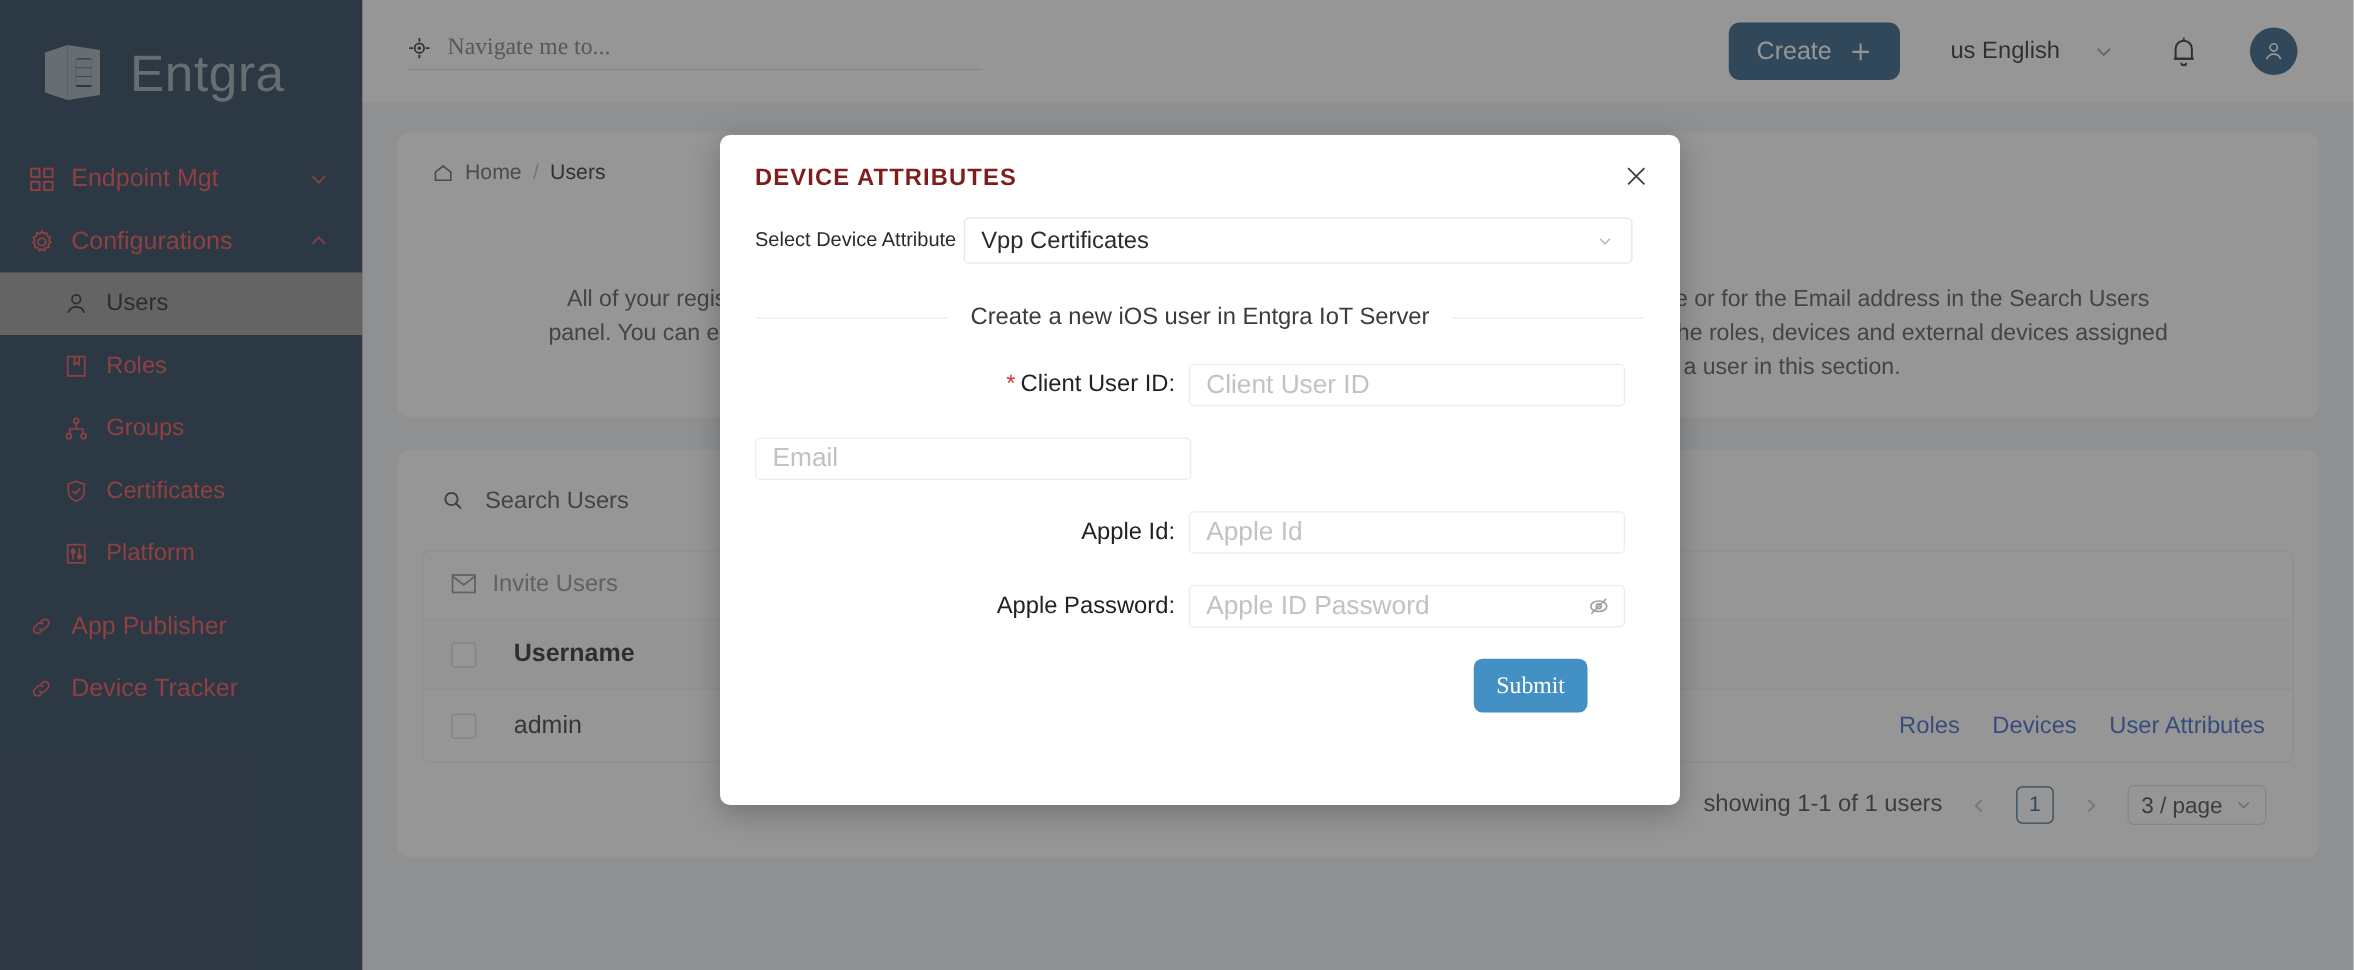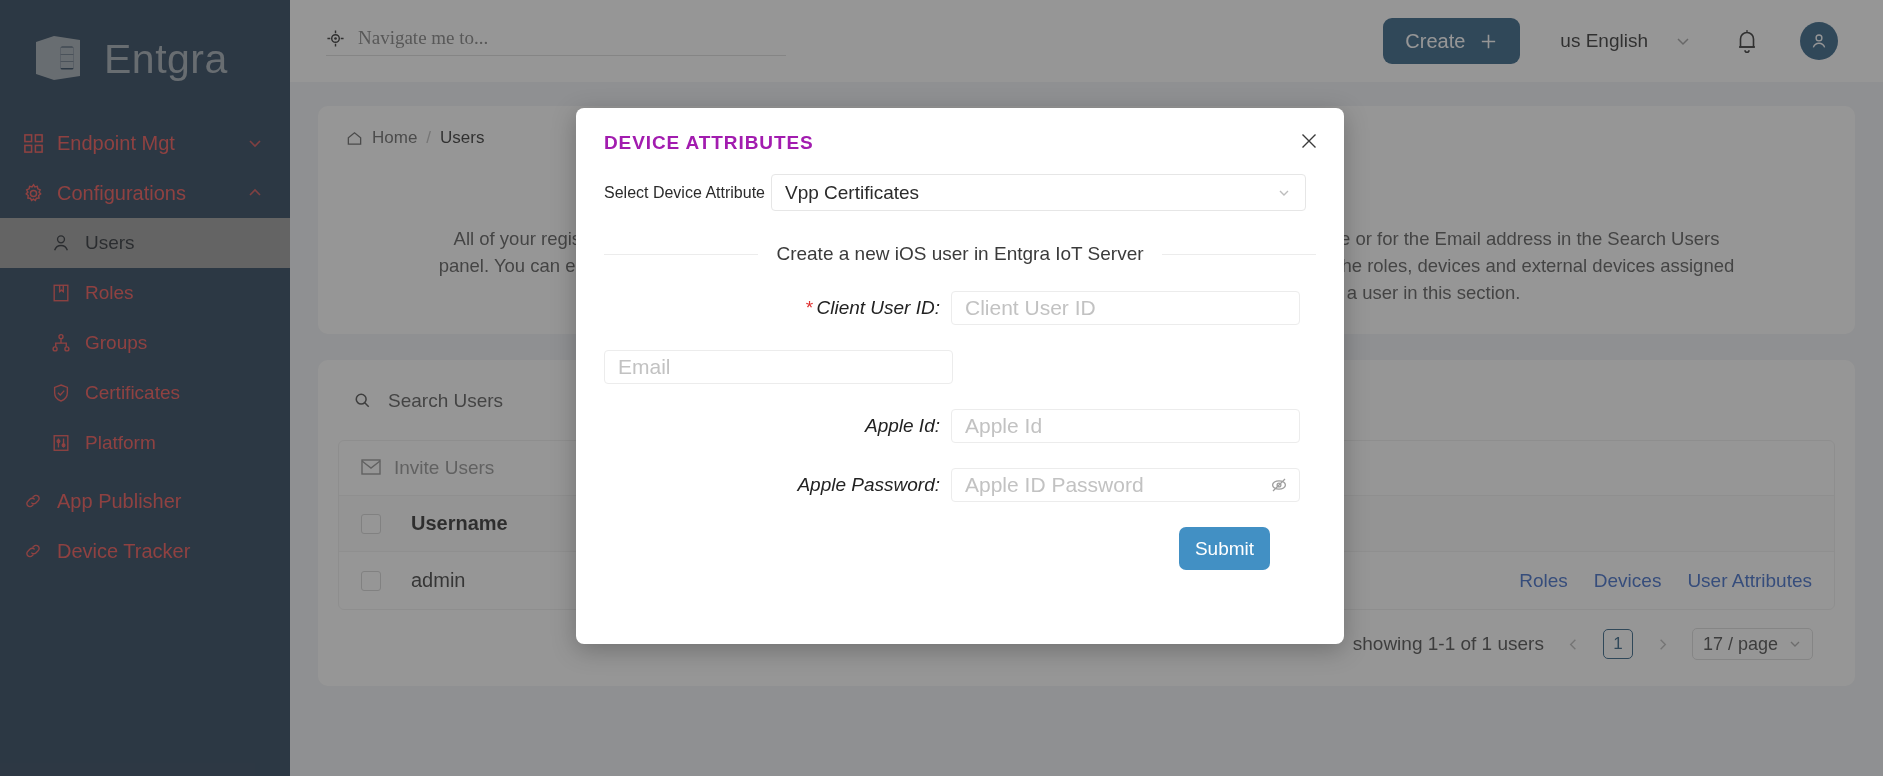--- a/index.html
+++ b/index.html
@@ -190,21 +190,21 @@
   .modal {
     position: absolute; left: 576px; top: 108px;
     width: 768px; height: 536px;
     background: #ffffff;
     border-radius: 8px;
     box-shadow: 0 6px 24px rgba(0,0,0,.25);
     padding: 24px 28px;
   }
   .modal-title {
     font-size: 19px; font-weight: bold; letter-spacing: .9px;
-    color: #a21caf;
+    color: #7f1d1d;
   }
   .modal-close {
     position: absolute; right: 24px; top: 22px;
     width: 22px; height: 22px; cursor: pointer; color: #3a3a3a;
   }
   .attr-row {
     display: flex; align-items: center; margin-top: 20px;
   }
   .attr-label { font-size: 16px; color: #2b2b2b; }
   .select {
@@ -219,41 +219,41 @@
     display: flex; align-items: center; gap: 18px;
     margin-top: 32px;
   }
   .divider-row .line { flex: 1 1 auto; height: 1px; background: #ececec; }
   .divider-row .dtxt { font-size: 19px; color: #3b3b3b; white-space: nowrap; }
 
   .form { margin-top: 26px; }
   .form-row { display: flex; align-items: center; margin-bottom: 25px; }
   .form-label {
     width: 347px; text-align: right; padding-right: 11px;
-    font-size: 19px; color: #222; white-space: nowrap; font-style: italic;
+    font-size: 19px; color: #222; white-space: nowrap;
   }
   .req { color: #e03131; margin-right: 4px; }
   .field {
     position: relative;
     width: 349px; height: 34px;
     border: 1px solid #ececec; border-radius: 4px;
     display: flex; align-items: center; padding: 0 13px;
   }
   .field input {
     border: none; outline: none; background: transparent;
     font-family: "Liberation Sans", sans-serif;
     font-size: 21px; color: #333; width: 100%;
   }
   .field input::placeholder { color: #c2c2c2; }
   .eye { position: absolute; right: 11px; width: 18px; height: 18px; color: #9e9e9e; cursor: pointer; }
   .submit-row { display: flex; justify-content: flex-end; padding-right: 46px; margin-top: 6px; }
   .submit-btn {
     background: #4290c4; color: #fff; border: none;
     border-radius: 7px; width: 91px; height: 43px;
-    font-family: Liberation Sans, sans-serif;
+    font-family: Liberation Serif, serif;
     font-size: 19px; cursor: pointer;
   }
   svg { display: block; }
 </style>
 </head>
 <body>
 
 <div id="app">
 
   <aside class="sidebar">
@@ -517,21 +517,21 @@
               <polyline points="10,3 5,8 10,13"></polyline>
             </svg>
         </span>
         <span class="pg-num">1</span>
         <span class="pg-arrow">
           <svg viewBox="0 0 16 16" width="15" height="15" fill="none" stroke="currentColor" stroke-width="1.5">
               <polyline points="6,3 11,8 6,13"></polyline>
             </svg>
         </span>
         <span class="pg-size">
-          <span>17 / page</span>
+          <span>3 / page</span>
           <span class="chev">
             <svg viewBox="0 0 14 14" width="14" height="14" fill="none" stroke="currentColor" stroke-width="1.4">
                 <polyline points="3,5 7,9 11,5"></polyline>
               </svg>
           </span>
         </span>
       </div>
     </section>
   </main>
 

